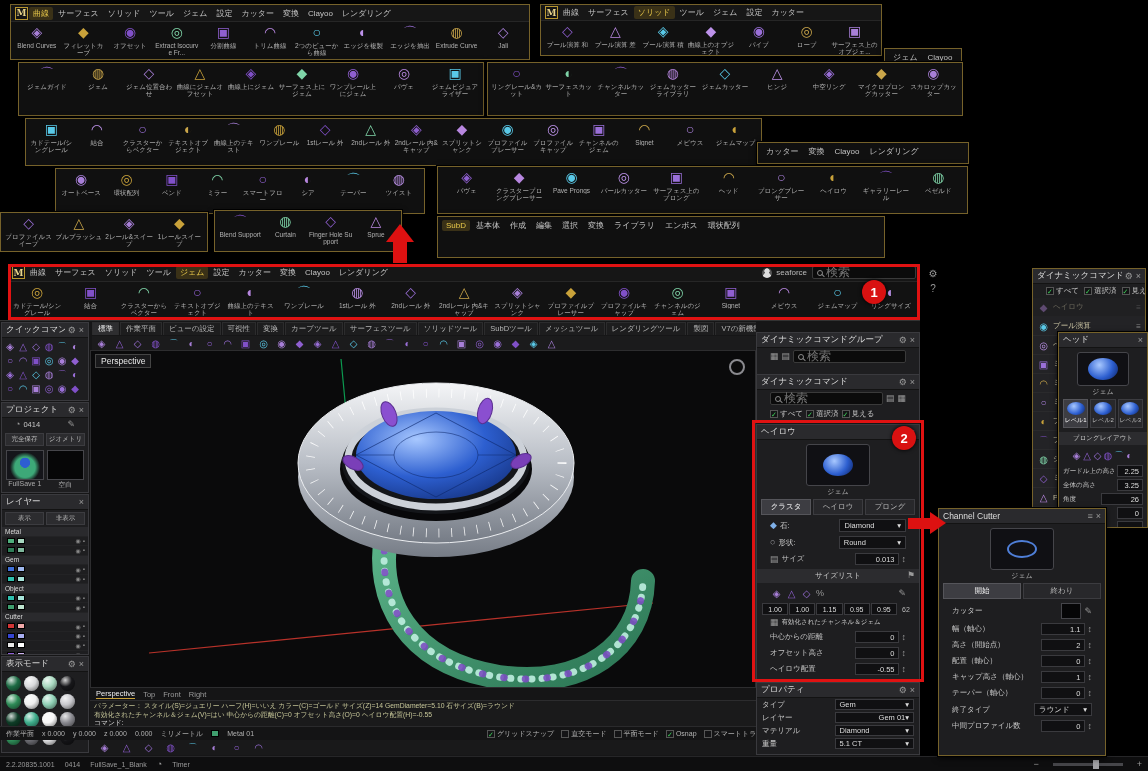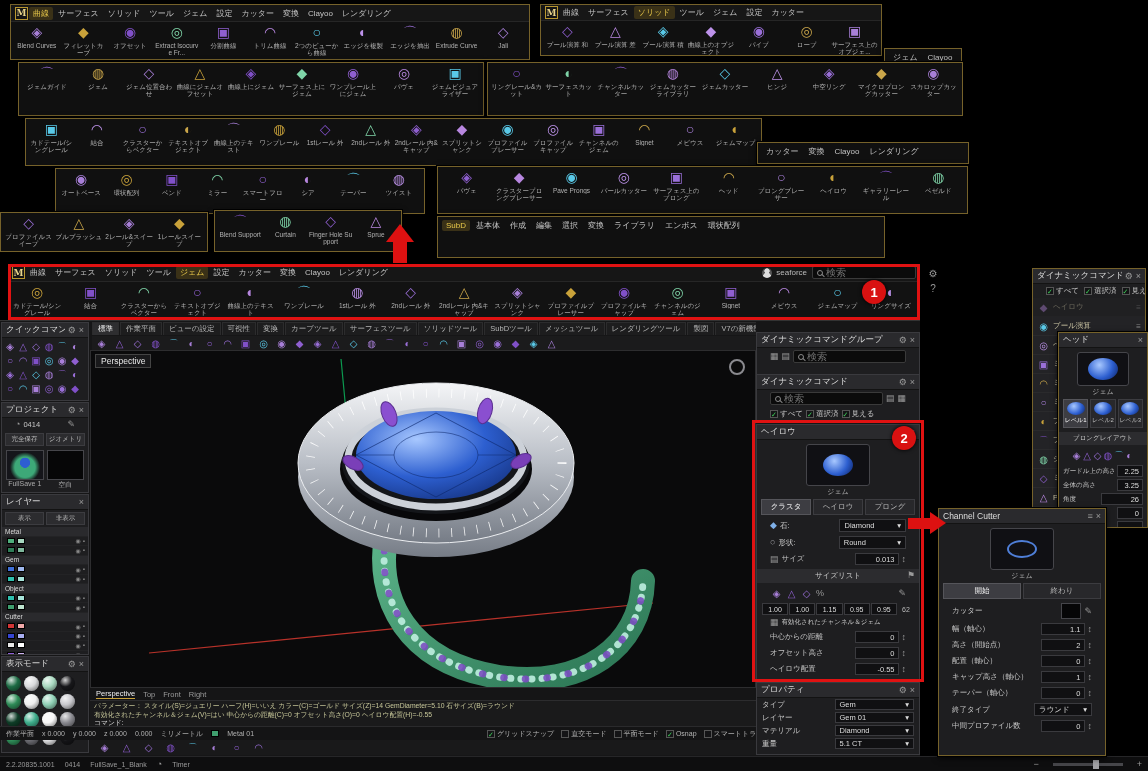--- a/index.html
+++ b/index.html
@@ -27,21 +27,21 @@
   .arr-head-up{width:0;height:0;border-left:14px solid transparent;border-right:14px solid transparent;border-bottom:18px solid #dd1111;}
   .arr-head-right{width:0;height:0;border-top:11px solid transparent;border-bottom:11px solid transparent;border-left:16px solid #dd1111;}
   
   #main-window{position:absolute;left:0;top:320px;width:920px;height:436px;background:#161617;border-top:1px solid #333;}
   #main-tb{position:absolute;left:8px;top:264px;width:912px;height:56px;background:#121212;display:flex;flex-direction:column;z-index:30;}
   #main-tb .tb-menus{height:18px;}
   .flex-sp{flex:1;}
   .avatar{width:10px;height:10px;border-radius:50%;background:radial-gradient(circle at 50% 30%,#ddd 0 29%,transparent 31%),radial-gradient(circle at 50% 88%,#ddd 0 40%,transparent 42%),#555;flex:0 0 auto;}
   .uname{font-size:8px;color:#bbb;margin:0 4px 0 3px;white-space:nowrap;}
   .search{display:flex;align-items:center;gap:3px;background:#0b0b0b;border:1px solid #3a3a3a;border-radius:2px;height:13px;padding:0 4px;width:104px;flex:0 0 auto;}
-  .search input{background:transparent;border:none;outline:none;color:#aaa;font-size:10px;width:80px;font-family:Liberation Sans, sans-serif;}
+  .search input{background:transparent;border:none;outline:none;color:#aaa;font-size:12px;width:80px;font-family:Liberation Mono, monospace;}
   .mag{width:6px;height:6px;border:1px solid #888;border-radius:50%;position:relative;flex:0 0 auto;}
   .mag::after{content:"";position:absolute;width:4px;height:1px;background:#888;transform:rotate(45deg);right:-3px;bottom:-1px;}
   .sideicons{position:absolute;left:924px;top:268px;width:18px;display:flex;flex-direction:column;gap:4px;z-index:31;color:#999;font-size:10px;text-align:center;}
   
   #ws-tabs{position:absolute;left:92px;top:322px;width:664px;height:13px;display:flex;gap:1px;align-items:flex-end;font-size:7.5px;color:#b5b5b5;overflow:hidden;}
   .ws-tab{padding:1px 5px;background:#1d1d1e;border:1px solid #2c2c2d;border-bottom:none;white-space:nowrap;}
   .ws-tab.active{background:#2e2e30;color:#eee;}
   #ws-icon-strip{position:absolute;left:92px;top:336px;width:664px;height:14px;display:flex;gap:5px;align-items:center;padding:0 3px;background:#1b1b1c;overflow:hidden;}
   
   .sp{position:absolute;background:#1e1e20;border:1px solid #3a3a3e;font-size:8px;color:#c6c6c6;overflow:hidden;}
@@ -1166,21 +1166,21 @@
 
     <div class="row" style="padding:1px 5px;">
           <span class="lbl">タイプ</span>
           <span class="dd" style="height:11px;">
             <span>Gem</span>
             <span>▾</span>
           </span>
         </div>
         <div class="row" style="padding:1px 5px;">
           <span class="lbl">レイヤー</span>
-          <span class="dd" style="height:11px;">
+          <span class="dd" style="height:11px;justify-content:flex-end;">
             <span>Gem 01</span>
             <span>▾</span>
           </span>
         </div>
         <div class="row" style="padding:1px 5px;">
           <span class="lbl">マテリアル</span>
           <span class="dd" style="height:11px;">
             <span>Diamond</span>
             <span>▾</span>
           </span>

